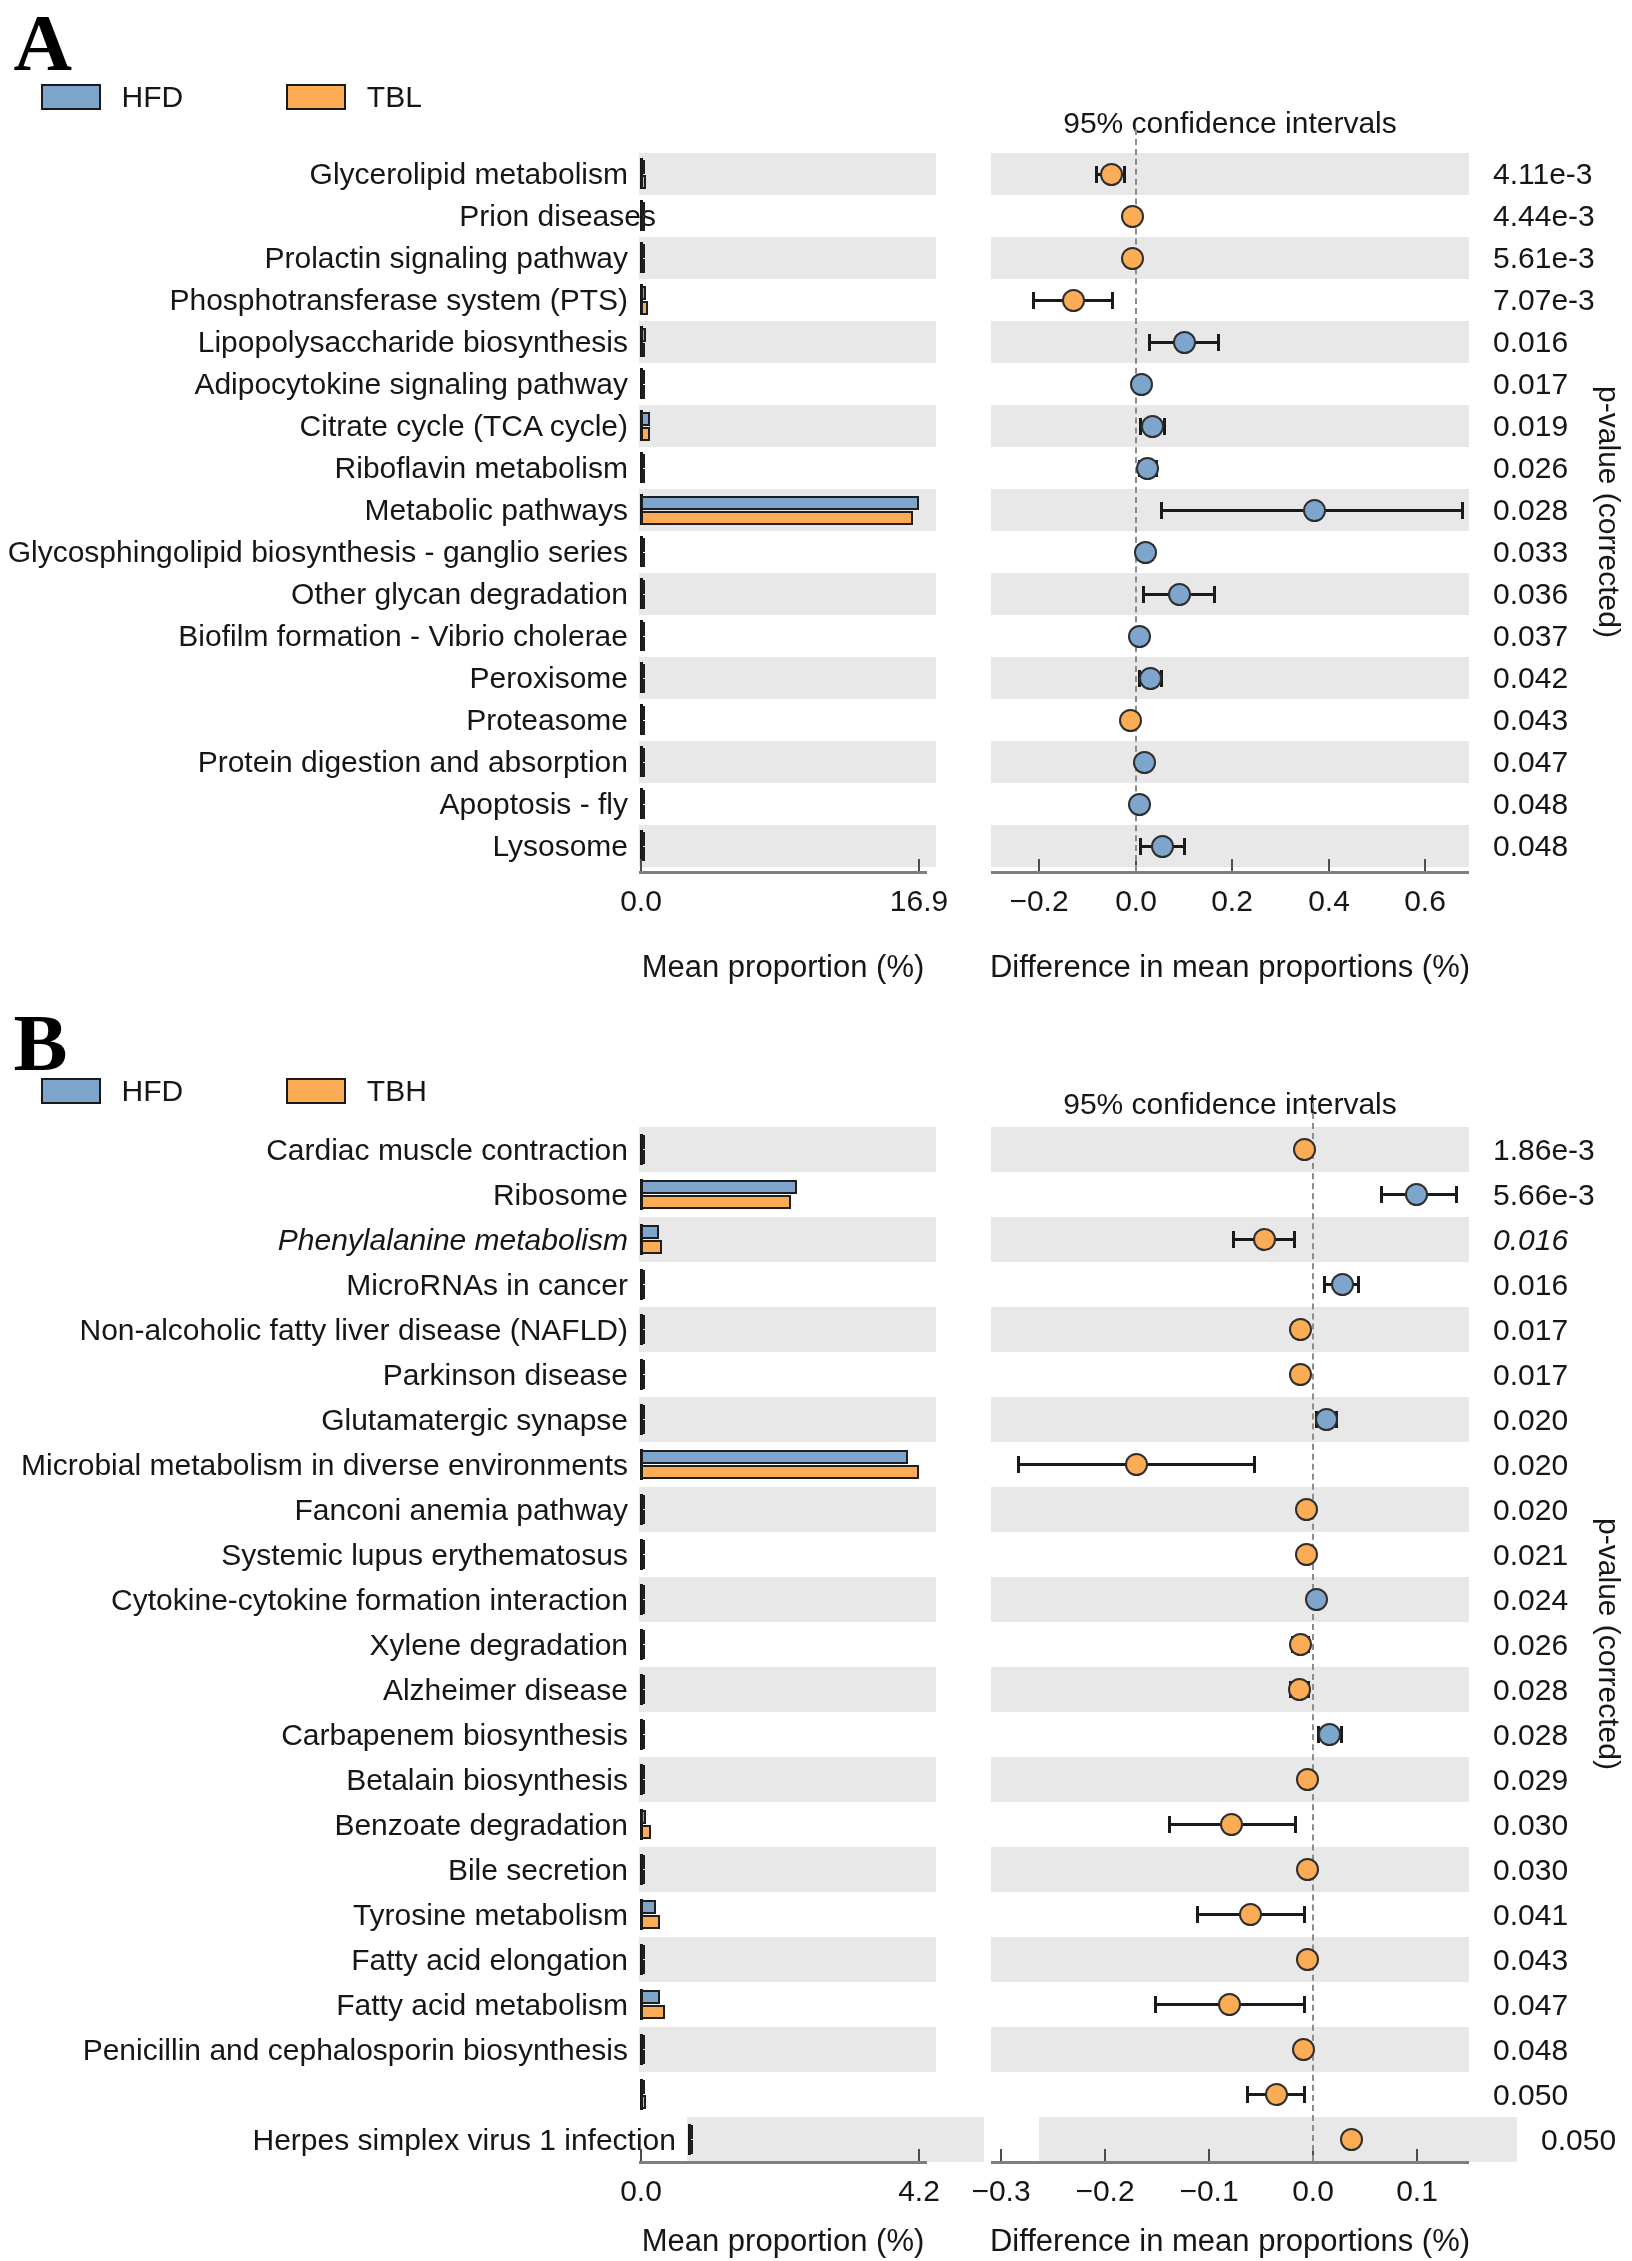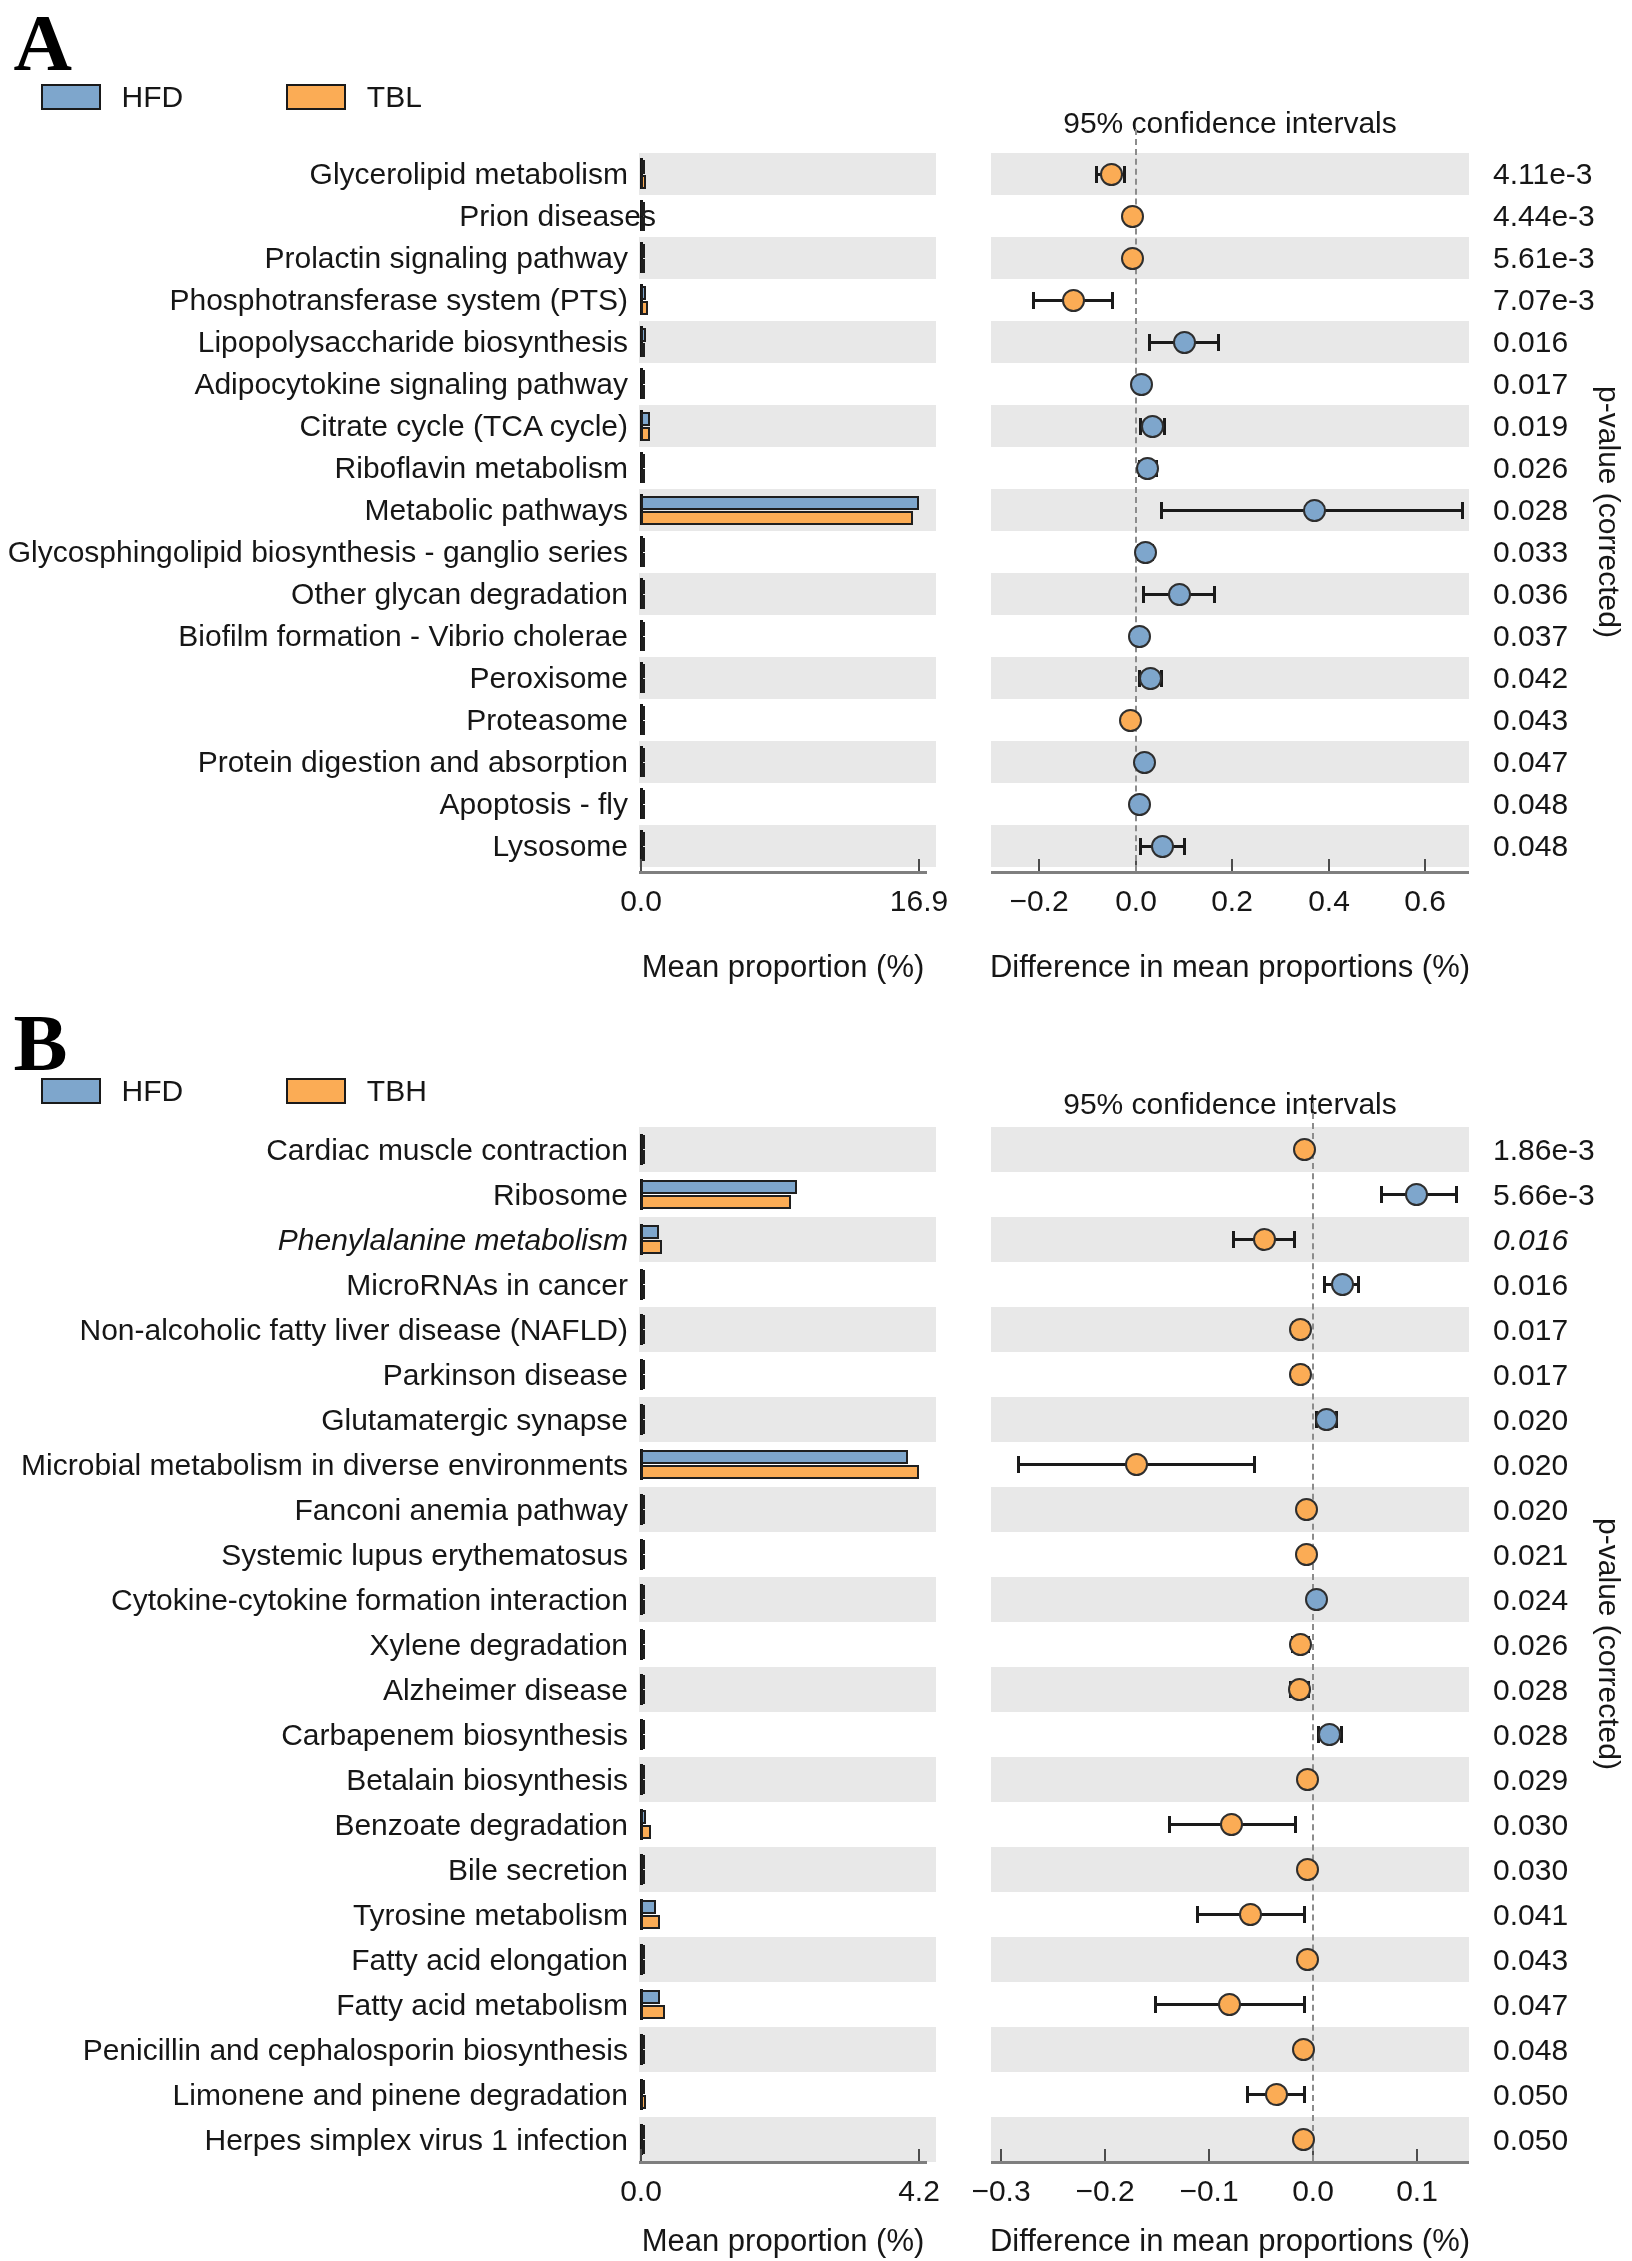--- a/index.html
+++ b/index.html
@@ -571,33 +571,32 @@
           <div class="bar" style="top:7.9px;background:#7EA6CC;width:2.2px;"></div>
           <div class="bar" style="top:23px;background:#FBAC55;width:2.2px;"></div>
         </div>
         <div class="rcell">
           <div class="err" style="top:21px;height:3.2px;left:305px;width:14.5px;"></div>
           <div class="dot" style="top:11px;left:301px;background:#FBAC55;"></div>
         </div>
         <div class="pval" style="line-height:45px;">0.048</div>
       </div>
       <div class="row" style="height: 45px;">
-        <div class="rowlabel" style="line-height:45px;">Limonene and pinene degradation</div>
         <div class="lcell">
           <div class="zerotick" style="top:6.8px;height:31px;"></div>
           <div class="bar" style="top:7.9px;background:#7EA6CC;width:2.8px;"></div>
           <div class="bar" style="top:23px;background:#FBAC55;width:5.1px;"></div>
         </div>
         <div class="rcell">
           <div class="err" style="top:21px;height:3.2px;left:255px;width:60px;"></div>
           <div class="dot" style="top:11px;left:274px;background:#FBAC55;"></div>
         </div>
         <div class="pval" style="line-height:45px;">0.050</div>
       </div>
-      <div class="row striped" style="height: 45px;">
+      <div class="row striped" style="height: 45px; margin-left: 48px;">
         <div class="rowlabel" style="line-height:45px;">Herpes simplex virus 1 infection</div>
         <div class="lcell">
           <div class="zerotick" style="top:6.8px;height:31px;"></div>
           <div class="bar" style="top:7.9px;background:#7EA6CC;width:2.2px;"></div>
           <div class="bar" style="top:23px;background:#FBAC55;width:2.2px;"></div>
         </div>
         <div class="rcell">
           <div class="err" style="top:21px;height:3.2px;left:305px;width:14.5px;"></div>
           <div class="dot" style="top:11px;left:301px;background:#FBAC55;"></div>
         </div>

